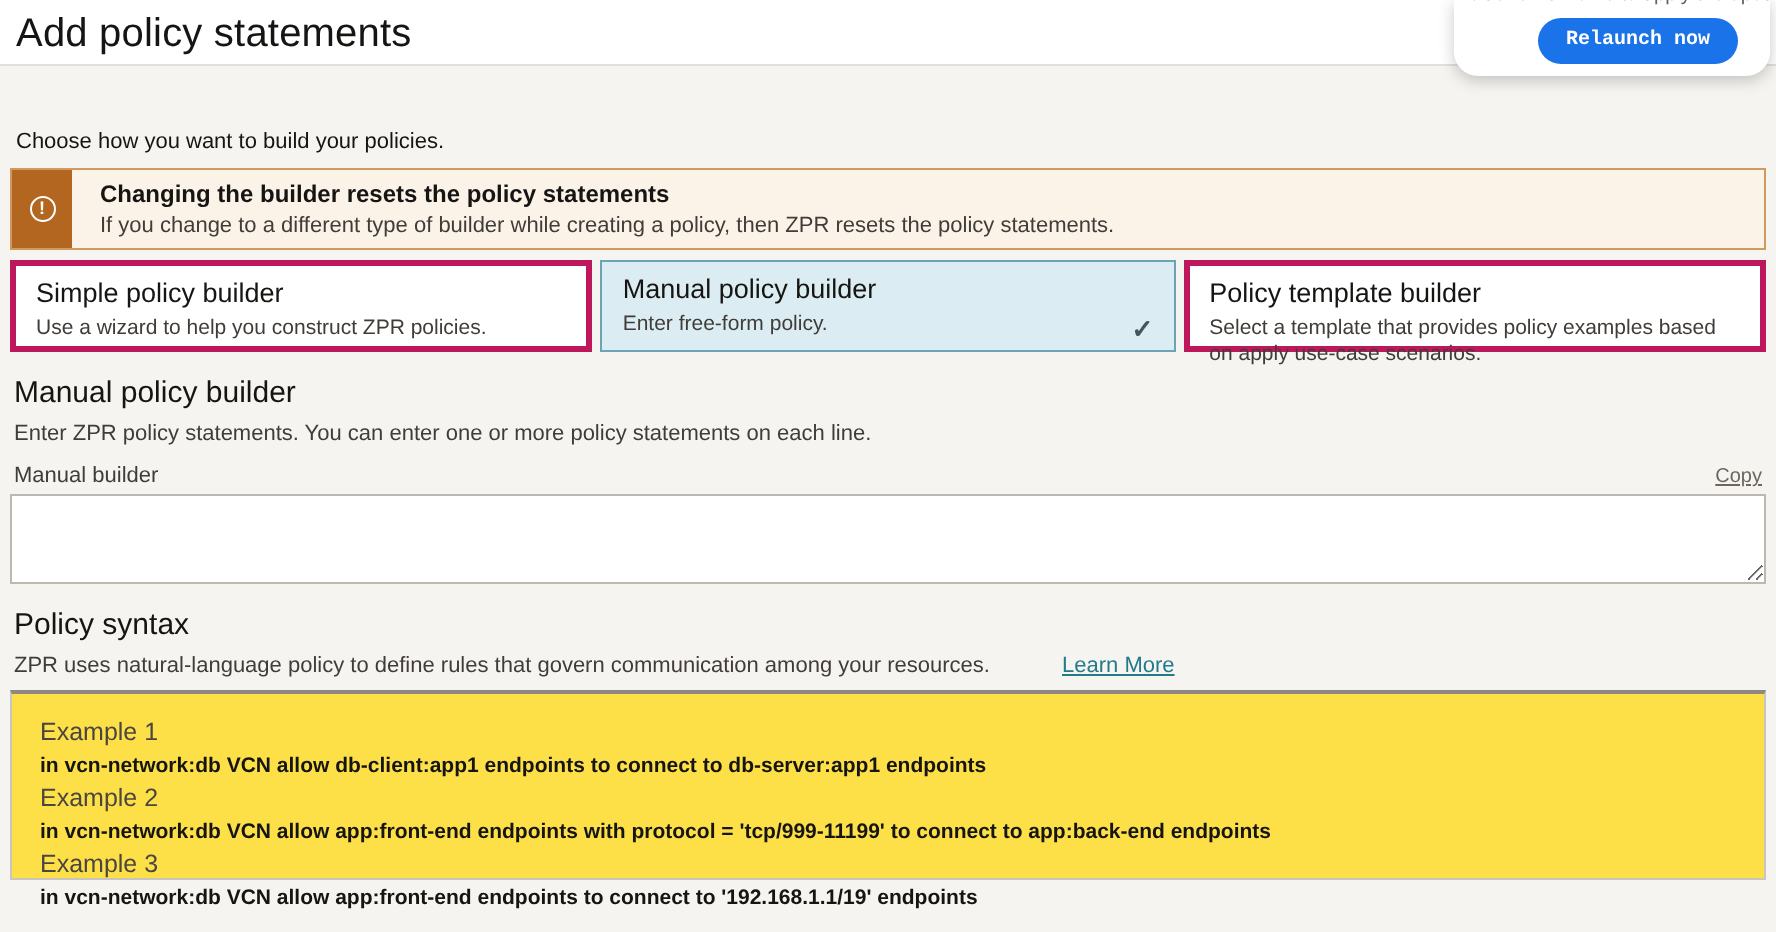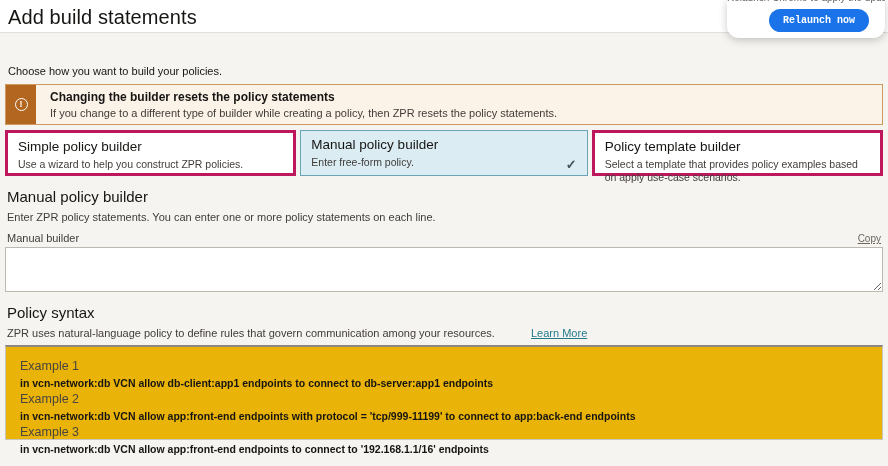--- a/index.html
+++ b/index.html
@@ -90,21 +90,21 @@
     resize: both;
     font-family: "Liberation Sans", sans-serif;
     font-size: 12px;
     padding: 4px 6px;
     outline: none;
   }
   .link { color: #227a8a; text-decoration: underline; cursor: pointer; padding-left: 33px; }
   
   .examples-box {
     margin-top: 6px;
-    background: #eab308;
+    background: #fde047;
     border: 1px solid #c9c4bd;
     border-top: 2px solid #8d8882;
     padding: 9px 14px 10px 14px;
     height: 95px;
   }
   .example-label { font-size: 12.5px; color: #4a4540; margin-top: 3px; }
   .example-statement { font-size: 10.5px; font-weight: 700; color: #161513; margin-top: 4px; }
   
   .relaunch-popup {
     position: absolute;
@@ -126,21 +126,21 @@
     border: none; border-radius: 13px;
     font-family: Liberation Mono, monospace;
     font-size: 10px; font-weight: 700;
     padding: 6px 14px; cursor: pointer;
   }
 </style>
 </head>
 <body>
 
 <div class="header">
-  <div class="page-title">Add build statements</div>
+  <div class="page-title">Add policy statements</div>
 </div>
 
 <div class="relaunch-popup">
   <div class="popup-msg">
     <span>Relaunch Chrome to apply the update</span>
   </div>
   <button class="relaunch-btn">Relaunch now</button>
 </div>
 
 <div class="content">
@@ -187,16 +187,16 @@
     <span>ZPR uses natural-language policy to define rules that govern communication among your resources.</span>
     <span class="link">Learn More</span>
   </div>
 
   <div class="examples-box">
     <div class="example-label">Example 1</div>
     <div class="example-statement">in vcn-network:db VCN allow db-client:app1 endpoints to connect to db-server:app1 endpoints</div>
     <div class="example-label">Example 2</div>
     <div class="example-statement">in vcn-network:db VCN allow app:front-end endpoints with protocol = 'tcp/999-11199' to connect to app:back-end endpoints</div>
     <div class="example-label">Example 3</div>
-    <div class="example-statement">in vcn-network:db VCN allow app:front-end endpoints to connect to '192.168.1.1/16' endpoints</div>
+    <div class="example-statement">in vcn-network:db VCN allow app:front-end endpoints to connect to '192.168.1.1/19' endpoints</div>
   </div>
 
 </div>
 
 </body></html>

